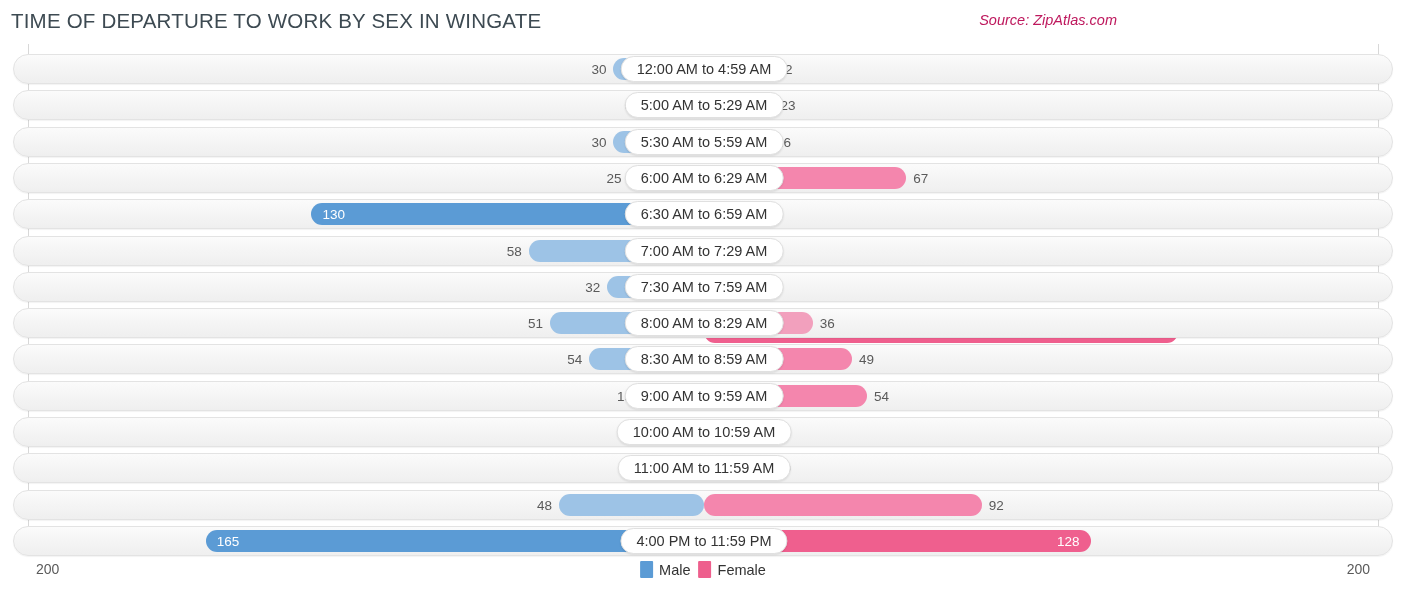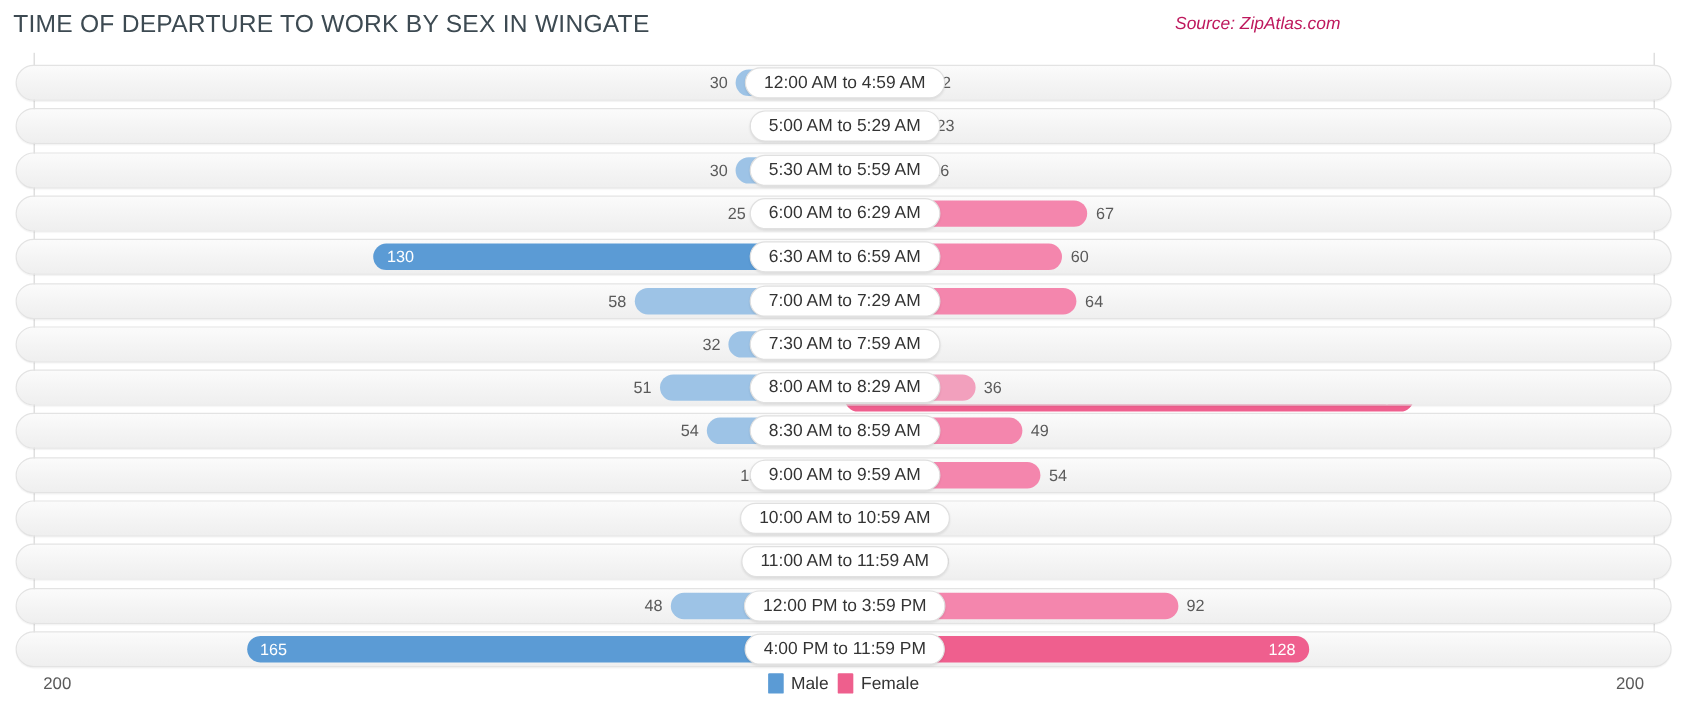--- a/index.html
+++ b/index.html
@@ -150,34 +150,28 @@
               <span class="bar-val">67</span>
             </div>
             <div class="row-label">6:00 AM to 6:29 AM</div>
           </div>
         </div>
         <div class="row" style="top: 155.2px;">
           <div class="row-inner">
             <div class="bar male" style="width: 392.6px; background: rgb(91, 155, 213);">
               <span class="bar-val inside">130</span>
             </div>
-            <div class="bar female" style="width: 181.2px; background: rgb(244, 134, 173);">
-              <span class="bar-val">60</span>
-            </div>
             <div class="row-label">6:30 AM to 6:59 AM</div>
           </div>
         </div>
         <div class="row" style="top: 191.5px;">
           <div class="row-inner">
             <div class="bar male" style="width: 175.16px; background: rgb(157, 195, 230);">
               <span class="bar-val">58</span>
             </div>
-            <div class="bar female" style="width: 193.28px; background: rgb(244, 134, 173);">
-              <span class="bar-val">64</span>
-            </div>
             <div class="row-label">7:00 AM to 7:29 AM</div>
           </div>
         </div>
         <div class="row" style="top: 227.8px;">
           <div class="row-inner">
             <div class="bar male" style="width: 96.64px; background: rgb(157, 195, 230);">
               <span class="bar-val">32</span>
             </div>
             <div class="bar female" style="width: 474.14px; background: rgb(239, 95, 142); margin-top: 45px;">
               <span class="bar-val inside">157</span>
@@ -241,21 +235,20 @@
           </div>
         </div>
         <div class="row" style="top: 445.6px;">
           <div class="row-inner">
             <div class="bar male" style="width: 144.96px; background: rgb(157, 195, 230);">
               <span class="bar-val">48</span>
             </div>
             <div class="bar female" style="width: 277.84px; background: rgb(244, 134, 173);">
               <span class="bar-val">92</span>
             </div>
-            <div class="row-label">12:00 PM to 3:59 PM</div>
           </div>
         </div>
         <div class="row" style="top: 481.9px;">
           <div class="row-inner">
             <div class="bar male" style="width: 498.3px; background: rgb(91, 155, 213);">
               <span class="bar-val inside">165</span>
             </div>
             <div class="bar female" style="width: 386.56px; background: rgb(239, 95, 142);">
               <span class="bar-val inside">128</span>
             </div>

